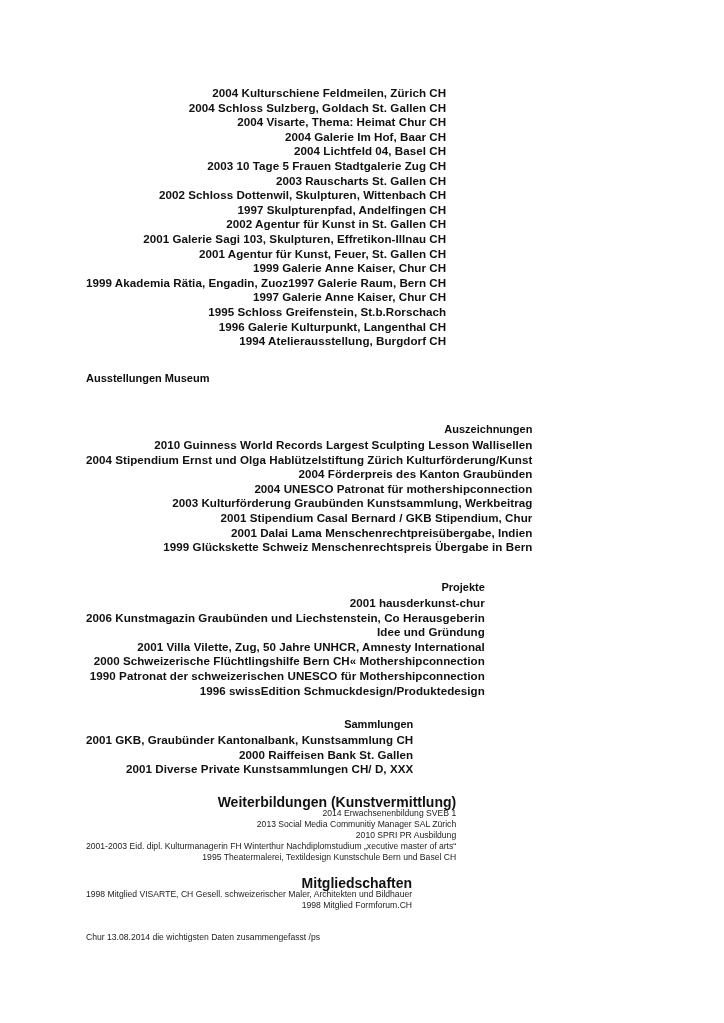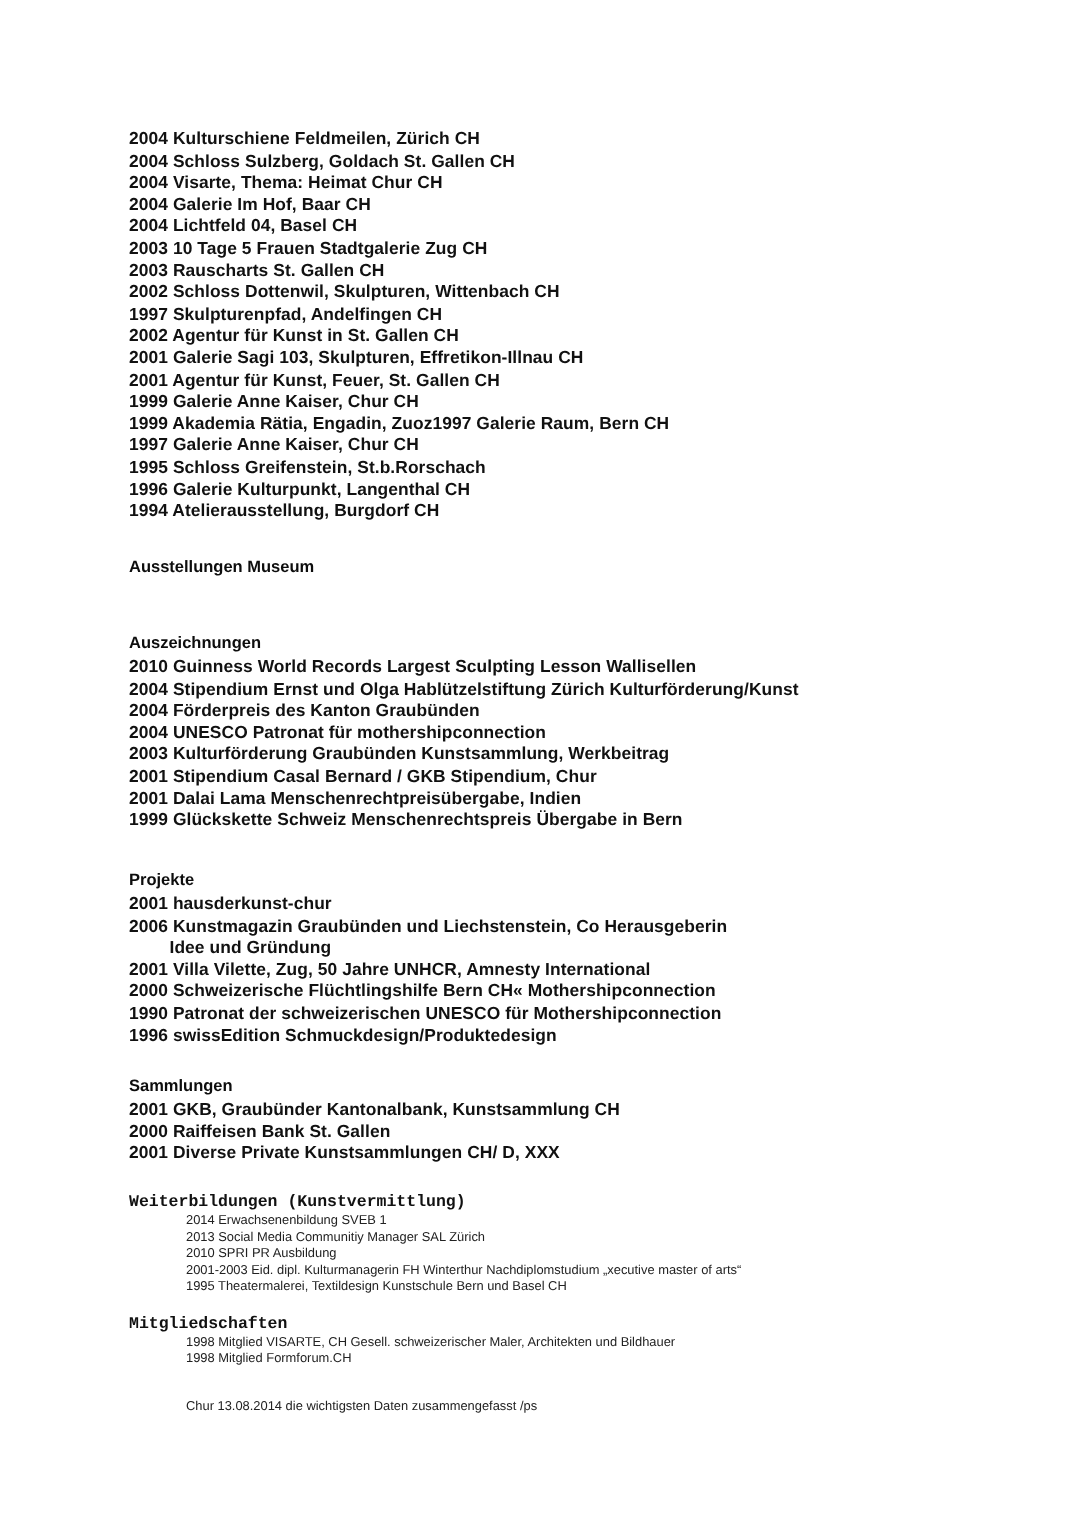--- a/index.html
+++ b/index.html
@@ -1,24 +1,24 @@
 <!DOCTYPE html>
 <html><head>
   <meta charset="utf-8">
   <style>
     html, body { margin: 0; padding: 0; background: #ffffff; }
     body { width: 724px; height: 1023px; position: relative; overflow: hidden; color: #111; }
     .page { position: absolute; left: 86px; top: 0; width: 600px; }
     .bold { font-family: "Liberation Sans", sans-serif; font-weight: bold; font-size: 11.6px; line-height: 14.6px; letter-spacing: 0.05px; white-space: nowrap; }
     .heading { font-family: "Liberation Sans", sans-serif; font-weight: bold; font-size: 11px; line-height: 17px; white-space: nowrap; color: #0d0d0d; }
     .indent { padding-left: 27px; }
-    .small-head { font-family: Liberation Mono, monospace; font-weight: bold; font-size: 11px; line-height: 11px; white-space: nowrap; }
-    .small { font-family: "Liberation Sans", sans-serif; font-size: 8.6px; line-height: 11px; white-space: nowrap; color: #222; margin-left: 38px; }
+    .small-head { font-family: Liberation Sans, sans-serif; font-weight: bold; font-size: 14px; line-height: 11px; white-space: nowrap; }
+    .small { font-family: "Liberation Sans", sans-serif; font-size: 8.6px; line-height: 11px; white-space: nowrap; color: #222; }
     .block { position: absolute; left: 0; }
-    .line { display: block; }
+    .line { display: block; text-align: right; }
   </style>
 </head>
 <body>
 
 <div class="page">
 
   <div class="block" style="top:86px;">
     <span class="line bold">2004 Kulturschiene Feldmeilen, Zürich CH</span>
     <span class="line bold">2004 Schloss Sulzberg, Goldach St. Gallen CH</span>
     <span class="line bold">2004 Visarte, Thema: Heimat Chur CH</span>

